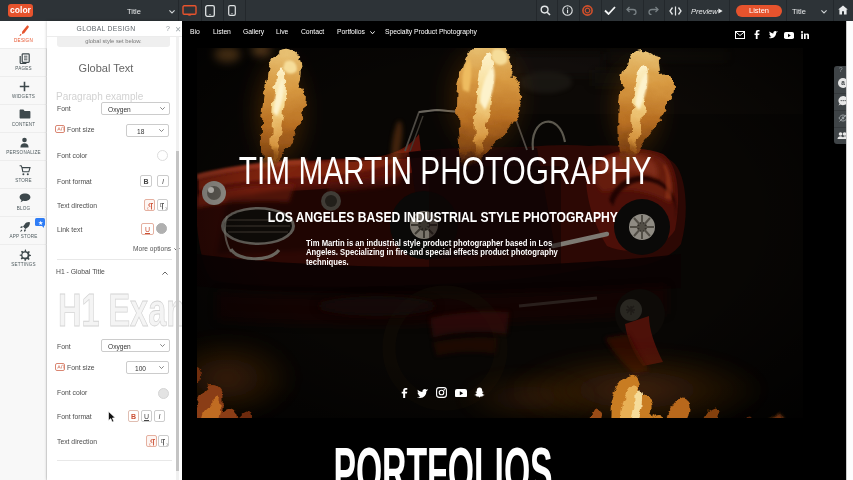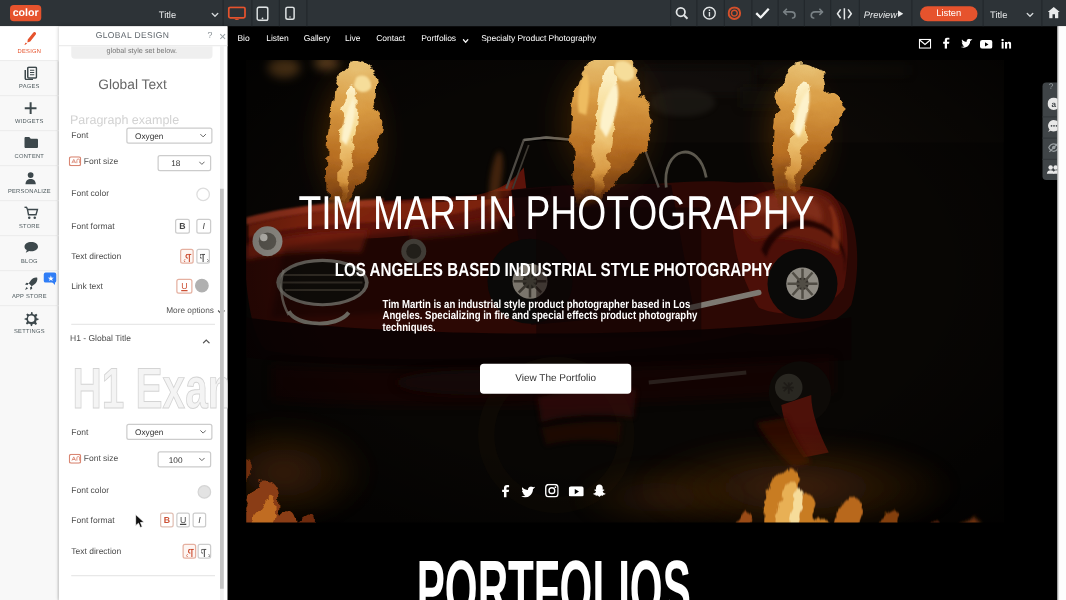--- a/index.html
+++ b/index.html
@@ -251,21 +251,20 @@
     <svg class="abs" style="left:619px; top:3px;" width="8" height="8" viewBox="0 0 8 8">
         <rect x="0.2" y="2.6" width="1.7" height="5.4" fill="#fff"></rect>
         <circle cx="1" cy="1" r="1" fill="#fff"></circle>
         <path d="M3,2.6 L4.6,2.6 L4.6,3.4 C4.9,2.9 5.5,2.4 6.4,2.4 C7.7,2.4 8,3.3 8,4.5 L8,8 L6.3,8 L6.3,4.9 C6.3,4.2 6.1,3.8 5.5,3.8 C4.9,3.8 4.7,4.3 4.7,4.9 L4.7,8 L3,8 Z" fill="#fff"></path>
       </svg>
   </div>
 
   <div class="abs" style="left:0; top:129px; width:522px; text-align:center; color:#fff; font-size:38px; font-weight:400; white-space:nowrap;"><span style="display:inline-block; transform:scaleX(0.784); transform-origin:center top;">TIM MARTIN PHOTOGRAPHY</span></div>
   <div class="abs" style="left:0; top:187px; width:522px; text-align:center; color:#fff; font-size:15.2px; font-weight:bold; white-space:nowrap;"><span style="display:inline-block; transform:scaleX(0.80); transform-origin:center top;">LOS ANGELES BASED INDUSTRIAL STYLE PHOTOGRAPHY</span></div>
   <div id="para" class="abs" style="left:124px; top:218px; color:#fff; font-size:9.3px; font-weight:bold; line-height:9.4px; white-space:nowrap; transform:scaleX(0.825); transform-origin:left top;">Tim Martin is an industrial style product photographer based in Los<br>Angeles. Specializing in fire and special effects product photography<br>techniques.</div>
-  <div class="abs" style="left:202px; top:270px; width:121px; height:24px; background:#fff; border-radius:3px; color:#333; font-size:8px; text-align:center; line-height:24px;">View The Portfolio</div>
   <div class="abs" id="social-row" style="left:0px; top:366px; width:664px; height:12px;">
     <svg class="abs" style="left:219px; top:0.5px;" width="7" height="10" viewBox="0 0 6 9">
         <path d="M4,0 C2.5,0 1.8,0.9 1.8,2.2 L1.8,3.4 L0.5,3.4 L0.5,5 L1.8,5 L1.8,9 L3.6,9 L3.6,5 L5.2,5 L5.5,3.4 L3.6,3.4 L3.6,2.4 C3.6,1.9 3.8,1.6 4.5,1.6 L5.5,1.6 L5.5,0.1 C5.2,0 4.6,0 4,0 Z" fill="#fff"></path>
       </svg>
     <svg class="abs" style="left:235px; top:1.5px;" width="11" height="9" viewBox="0 0 10 8">
         <path d="M9.6,1 C9.3,1.4 8.9,1.8 8.5,2 C8.5,2.1 8.5,2.2 8.5,2.3 C8.5,5 6.4,8 2.7,8 C1.6,8 0.6,7.7 0,7.2 C0.2,7.2 0.4,7.2 0.5,7.2 C1.4,7.2 2.3,6.9 3,6.4 C2.1,6.4 1.4,5.8 1.1,5 C1.2,5 1.4,5.1 1.5,5.1 C1.7,5.1 1.9,5 2.1,5 C1.2,4.8 0.5,4 0.5,3 C0.8,3.2 1.1,3.3 1.4,3.3 C0.9,2.9 0.5,2.3 0.5,1.6 C0.5,1.2 0.6,0.9 0.8,0.6 C1.8,1.8 3.3,2.6 5,2.7 C4.9,2.5 4.9,2.4 4.9,2.2 C4.9,1 5.9,0 7.1,0 C7.7,0 8.3,0.3 8.7,0.7 C9.2,0.6 9.7,0.4 10.1,0.2 C9.9,0.7 9.6,1.1 9.1,1.4 Z" fill="#fff"></path>
       </svg>
     <svg class="abs" style="left:254px; top:0px;" width="11" height="11" viewBox="0 0 11 11">
         <rect x="0.6" y="0.6" width="9.8" height="9.8" rx="2.6" fill="none" stroke="#fff" stroke-width="1.1"></rect>
         <circle cx="5.5" cy="5.5" r="2.3" fill="none" stroke="#fff" stroke-width="1.1"></circle>

